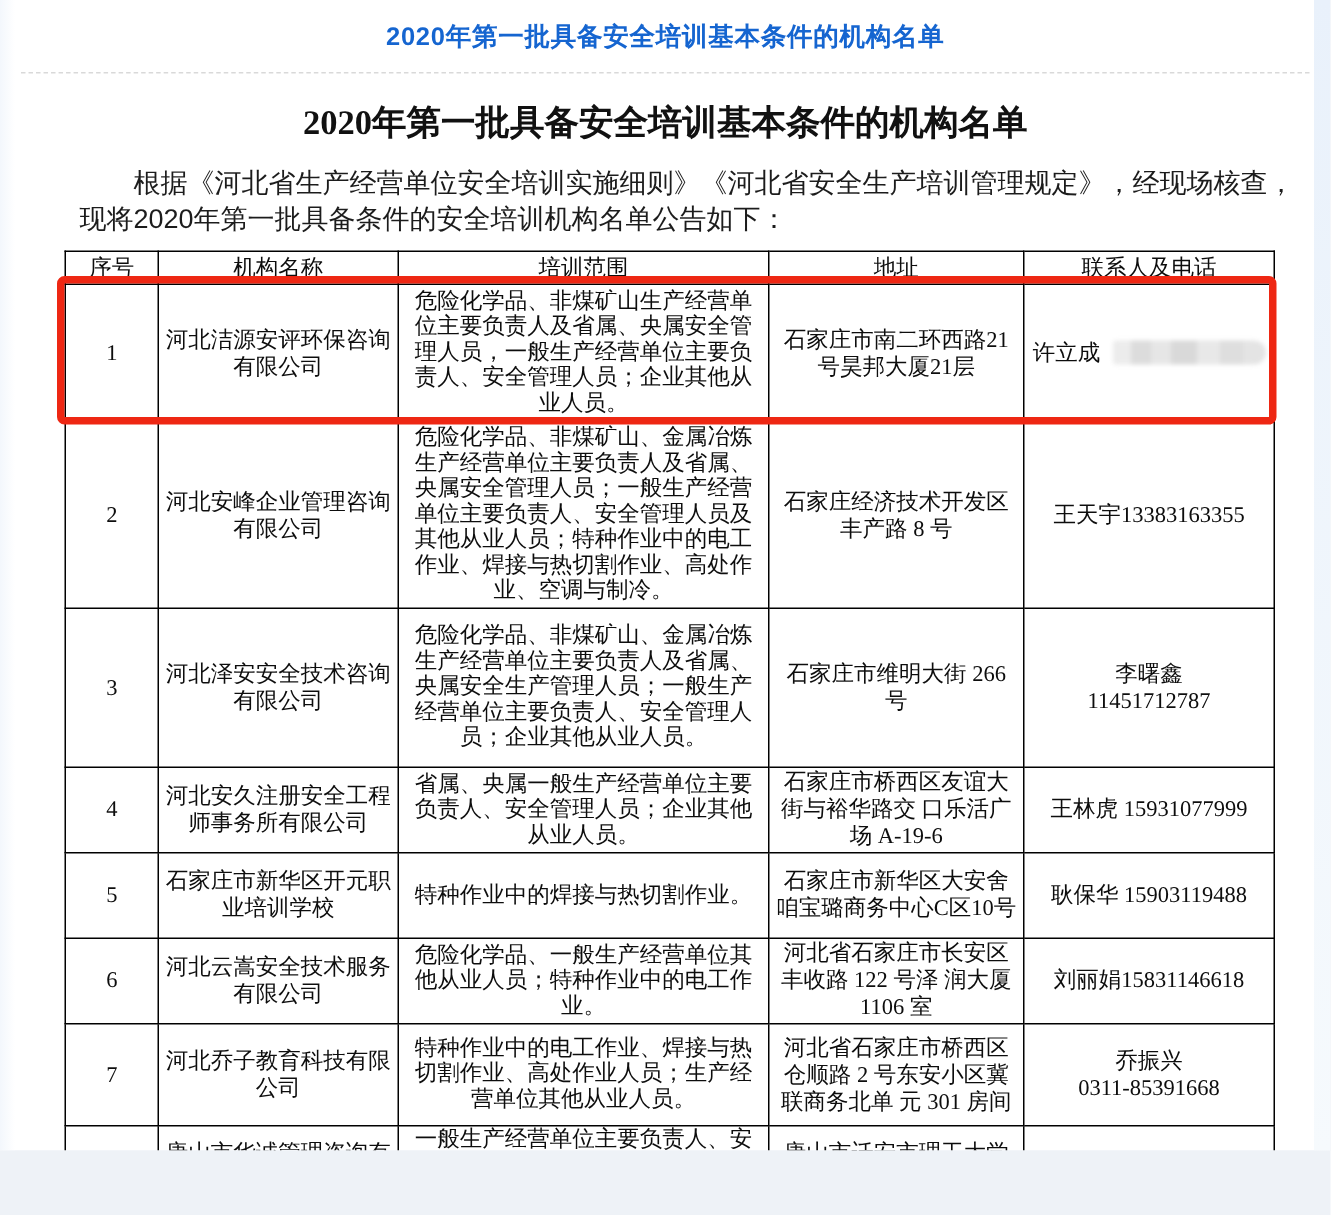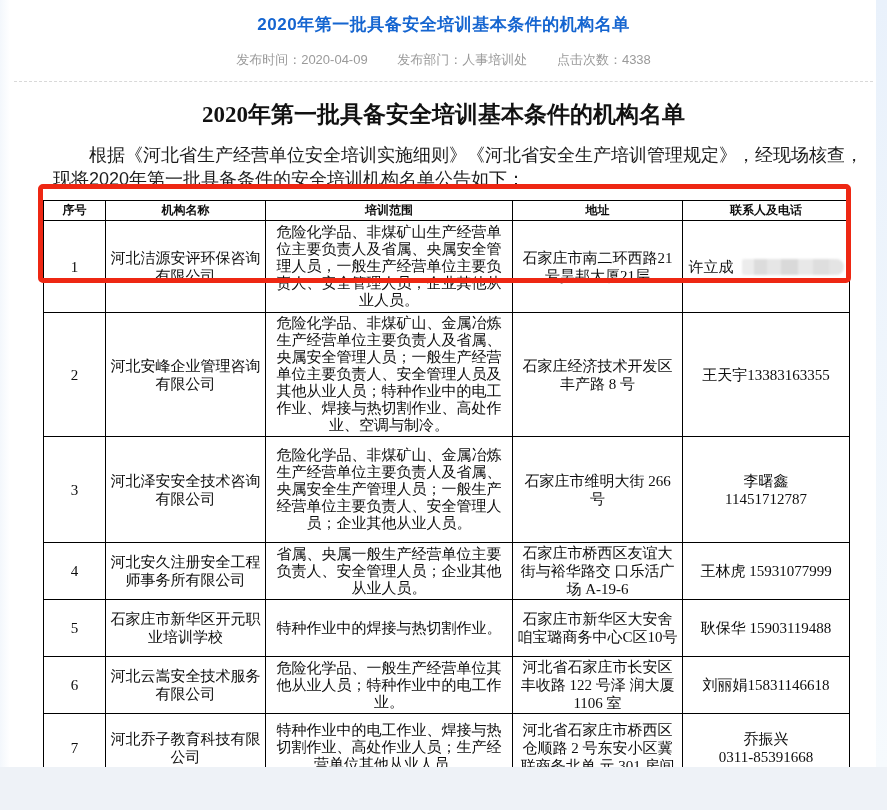--- a/index.html
+++ b/index.html
@@ -27,21 +27,21 @@
   }
   .intro {
     margin:13px 12px 9px 53px; font-size:18px; line-height:24px;
     text-indent:2em; color:#1c1c1c;
   }
   table.org-table {
     border-collapse:collapse; table-layout:fixed; margin-left:43px;
     width:806px; font-family:"Liberation Serif", serif; font-size:15px; color:#0d0d0d;
   }
   .org-table th, .org-table td { border:1px solid #000; padding:1px 4px; overflow:hidden; }
-  .org-table th { font-weight:bold; height:20px; font-size:12px; }
+  .org-table th { font-weight:normal; height:20px; font-size:15px; }
   .c-no, .c-name, .c-addr, .c-contact { text-align:center; line-height:18px; }
   .c-scope { text-align:center; line-height:17px; padding:2px 6px 2px 7px; }
   tr.h-r1 td { height:92px; }
   tr.h-r2 td { height:124px; }
   tr.h-r3 td { height:106px; }
   tr.h-r4 td { height:55px; }
   tr.h-r5 td { height:57px; }
   tr.h-r6 td { height:55px; }
   tr.h-r7 td { height:68px; }
   tr.h-r8 td { height:54px; }
@@ -59,25 +59,20 @@
 </style>
 </head>
 <body>
 
 <div class="page">
   <div class="edge-left"></div>
   <div class="edge-right"></div>
 
   <div class="doc-header">
     <div class="blue-title" style="color:#1565d0">2020年第一批具备安全培训基本条件的机构名单</div>
-    <div class="meta" style="color:#9a9a9a">
-      <span>发布时间：2020-04-09</span>
-      <span>发布部门：人事培训处</span>
-      <span>点击次数：4338</span>
-    </div>
   </div>
 
   <div class="article-title">2020年第一批具备安全培训基本条件的机构名单</div>
 
   <p class="intro">根据《河北省生产经营单位安全培训实施细则》《河北省安全生产培训管理规定》，经现场核查，现将2020年第一批具备条件的安全培训机构名单公告如下：</p>
 
   <table class="org-table">
     <colgroup>
       <col style="width:62px">
         <col style="width:160px">

